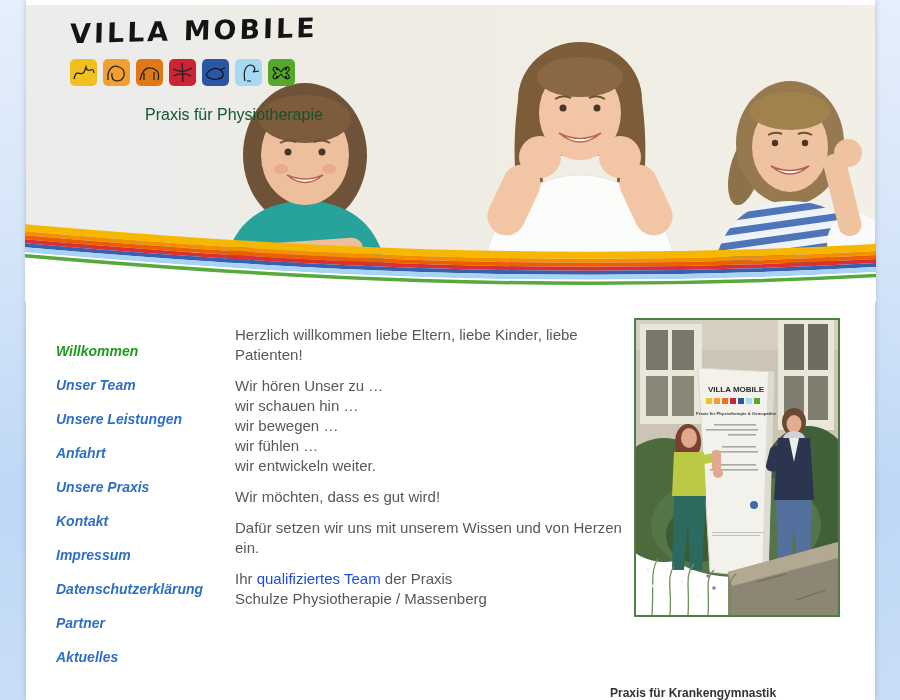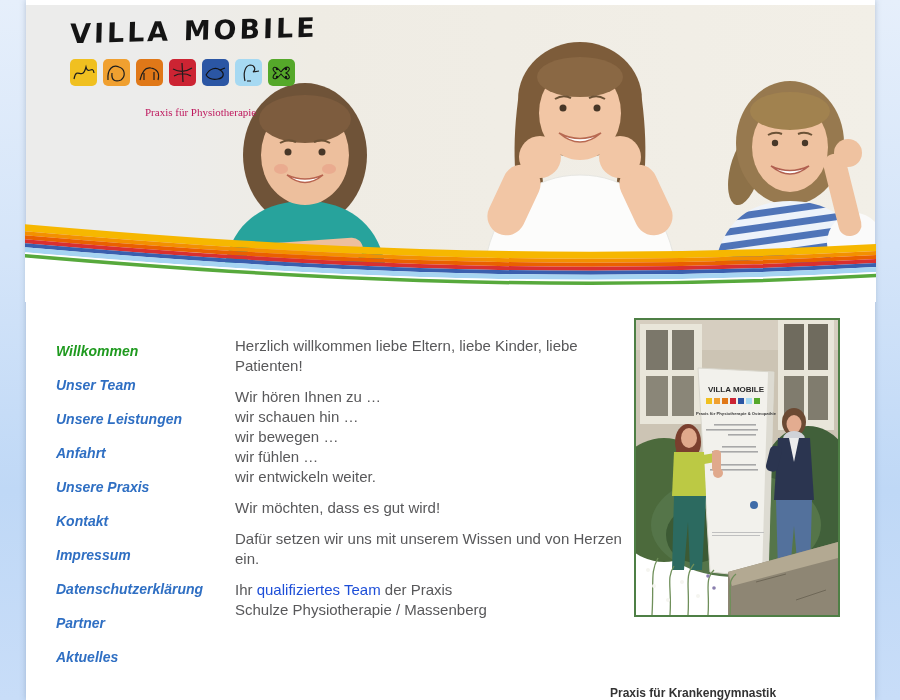--- a/index.html
+++ b/index.html
@@ -22,32 +22,32 @@
   .logo-block{position:absolute;left:44px;top:10px;z-index:4;}
   .logo-title{
     font-size:27px;font-weight:bold;color:#141414;letter-spacing:3px;
     transform:rotate(-1.5deg) skewX(-3deg);font-family:"DejaVu Sans",sans-serif;
   }
   .animal-row{display:flex;gap:6px;margin-top:13px;}
   .animal-square{
     width:27px;height:27px;border-radius:5px;display:inline-block;position:relative;
   }
   .animal-square svg{position:absolute;left:0;top:0;}
-  .tagline{margin:20px 0 0 75px;font-size:11px;color:#be185d;font-family:Liberation Serif, serif;}
+  .tagline{margin:20px 0 0 75px;font-size:16px;color:#14532d;}
   
   .rainbow{position:absolute;left:-1px;top:216px;width:851px;height:86px;z-index:3;pointer-events:none;}
   
   .nav{position:absolute;left:30px;top:344px;width:185px;list-style:none;margin:0;padding:0;}
   .nav li{
     margin-bottom:20px;font-size:14px;font-weight:bold;font-style:italic;
     color:#2f6fc3;cursor:pointer;line-height:14px;
   }
   .nav li.active{color:#1f9a1f;}
   
-  .main-col{position:absolute;left:209px;top:336px;width:400px;color:#58585a;font-size:15px;line-height:20px;}
+  .main-col{position:absolute;left:209px;top:325px;width:400px;color:#58585a;font-size:15px;line-height:20px;}
   .main-col p{margin:0 0 11px 0;}
   .intro{width:345px;}
   .team-link{color:#1d4ed8;cursor:pointer;text-decoration:none;}
   
   .praxis-frame{
     position:absolute;left:608px;top:318px;width:202px;height:295px;
     border:2px solid #4e7f45;background:#fff;
   }
   .praxis-frame svg{display:block;}
   .caption{position:absolute;left:584px;top:646px;width:250px;font-size:12px;line-height:15px;color:#4a4a4a;}
@@ -193,21 +193,21 @@
       <li>Kontakt</li>
       <li>Impressum</li>
       <li>Datenschutzerklärung</li>
       <li>Partner</li>
       <li>Aktuelles</li>
     </ul>
 
     <div class="main-col">
       <p class="intro">Herzlich willkommen liebe Eltern, liebe Kinder, liebe Patienten!</p>
       <p>
-        <span>Wir hören Ihnen zu …</span><br>
+        <span>Wir hören Unser zu …</span><br>
         <span>wir schauen hin …</span><br>
         <span>wir bewegen …</span><br>
         <span>wir fühlen …</span><br>
         <span>wir entwickeln weiter.</span>
       </p>
       <p>Wir möchten, dass es gut wird!</p>
       <p>Dafür setzen wir uns mit unserem Wissen und von Herzen ein.</p>
       <p>
         <span>Ihr </span><a class="team-link">qualifiziertes Team</a><span> der Praxis</span><br>
         <span>Schulze Physiotherapie / Massenberg</span>

